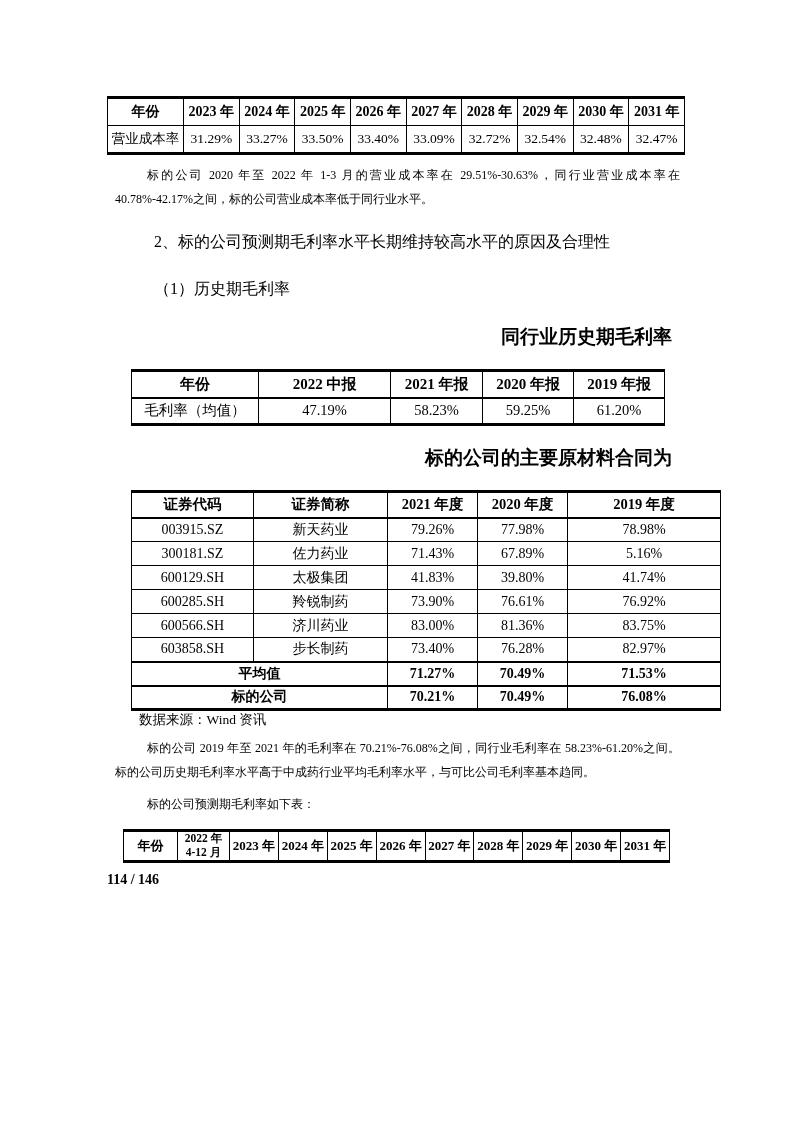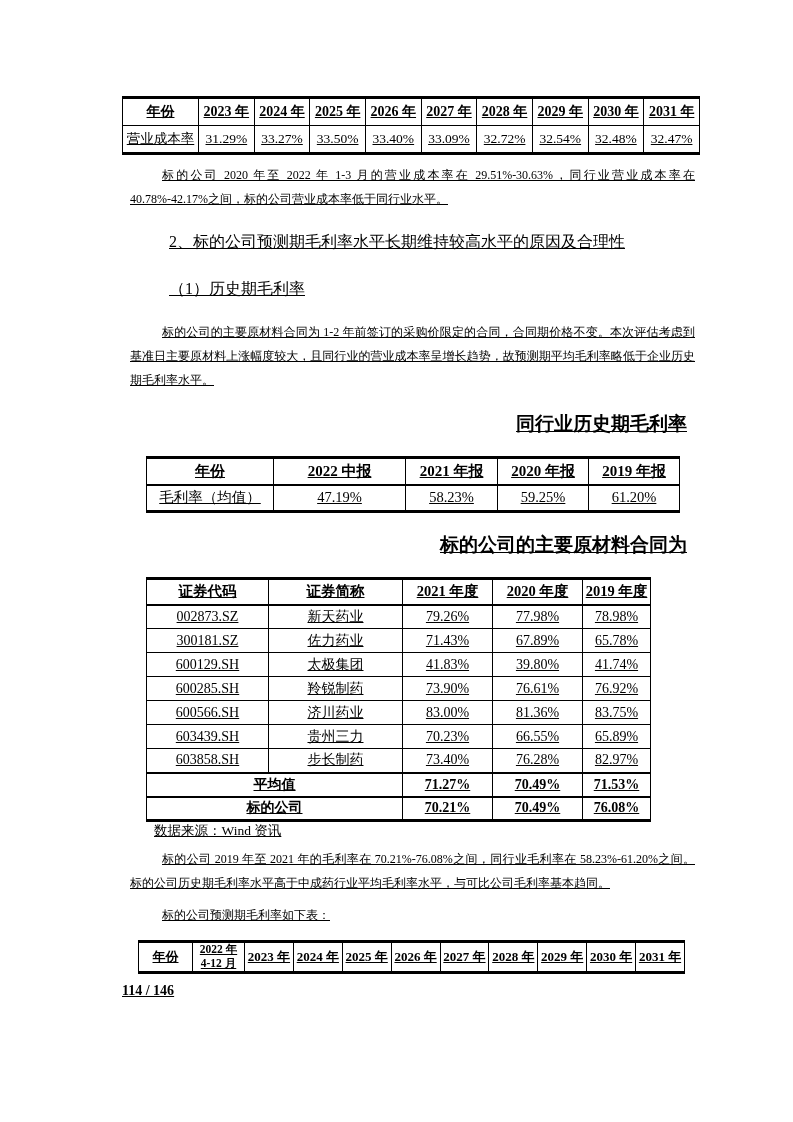--- a/index.html
+++ b/index.html
@@ -2,21 +2,21 @@
 <html><head>
 <meta charset="utf-8">
 <style>
   html,body { margin:0; padding:0; background:#ffffff; }
   .page {
     position:relative; width:793px; height:1122px; margin:0 auto;
     background:#ffffff; color:#000;
     font-family:"Liberation Serif","DejaVu Serif",serif;
     overflow:hidden;
   }
-  .content { position:absolute; left:122px; top:96px; width:581px;text-decoration:underline; }
+  .content { position:absolute; left:107px; top:96px; width:581px; }
 
   p.body-par {
     margin:8px; font-size:12px; line-height:24px;
     text-align:justify; text-indent:32px;
   }
   .heading { margin:15px; font-size:16px; line-height:32px; text-indent:32px; font-weight:normal; }
   .table-title { margin:16px; font-size:19px; line-height:32px; font-weight:bold; text-align:right; }
 
   table.doc-table {
     border-collapse:collapse; table-layout:fixed;
@@ -32,21 +32,21 @@
   .t1 tr { height:28px; }
   .t1 th { font-size:14px; }
   .t1 td { font-size:13.5px; }
 
   table.t2 { width:534px; margin-left:24px; margin-top:5px; }
   .t2 tr { height:27px; }
   .t2 th { font-size:15px; }
   .t2 td { font-size:14.5px; }
   .t2 thead th { border-bottom:2px solid #000; }
 
-  table.t3 { width:505px; margin-left:24px; }
+  table.t3 { width:590px; margin-left:24px; }
   .t3 thead tr { height:26px; }
   .t3 tbody tr { height:24px; }
   .t3 th { font-size:14.5px; }
   .t3 td { font-size:14px; }
   .t3 thead th { border-bottom:2px solid #000; }
   .t3 tr.row-summary td { border-top:2px solid #000; font-weight:bold; }
 
   table.t4 { width:547px; margin-left:16px; margin-top:13px; }
   .t4 tr { height:28px; }
   .t4 th { font-size:13px; }
@@ -104,21 +104,20 @@
           <td>32.47%</td>
         </tr>
       </tbody>
     </table>
 
     <p class="body-par">标的公司 2020 年至 2022 年 1-3 月的营业成本率在 29.51%-30.63%，同行业营业成本率在 40.78%-42.17%之间，标的公司营业成本率低于同行业水平。</p>
 
     <p class="heading">2、标的公司预测期毛利率水平长期维持较高水平的原因及合理性</p>
     <p class="heading">（1）历史期毛利率</p>
 
-    <p class="body-par">标的公司的主要原材料合同为 1-2 年前签订的采购价限定的合同，合同期价格不变。本次评估考虑到基准日主要原材料上涨幅度较大，且同行业的营业成本率呈增长趋势，故预测期平均毛利率略低于企业历史期毛利率水平。</p>
 
     <p class="table-title">同行业历史期毛利率</p>
 
     <table class="doc-table t2">
       <colgroup>
         <col style="width:127px">
           <col style="width:132px">
           <col style="width:92px">
           <col style="width:91px">
           <col>
@@ -157,32 +156,32 @@
         <tr>
           <th>证券代码</th>
           <th>证券简称</th>
           <th>2021 年度</th>
           <th>2020 年度</th>
           <th>2019 年度</th>
         </tr>
       </thead>
       <tbody>
         <tr>
-          <td>002873.SZ</td>
+          <td>003915.SZ</td>
           <td>新天药业</td>
           <td>79.26%</td>
           <td>77.98%</td>
           <td>78.98%</td>
         </tr>
         <tr>
           <td>300181.SZ</td>
           <td>佐力药业</td>
           <td>71.43%</td>
           <td>67.89%</td>
-          <td>65.78%</td>
+          <td>5.16%</td>
         </tr>
         <tr>
           <td>600129.SH</td>
           <td>太极集团</td>
           <td>41.83%</td>
           <td>39.80%</td>
           <td>41.74%</td>
         </tr>
         <tr>
           <td>600285.SH</td>
@@ -190,27 +189,20 @@
           <td>73.90%</td>
           <td>76.61%</td>
           <td>76.92%</td>
         </tr>
         <tr>
           <td>600566.SH</td>
           <td>济川药业</td>
           <td>83.00%</td>
           <td>81.36%</td>
           <td>83.75%</td>
-        </tr>
-        <tr>
-          <td>603439.SH</td>
-          <td>贵州三力</td>
-          <td>70.23%</td>
-          <td>66.55%</td>
-          <td>65.89%</td>
         </tr>
         <tr>
           <td>603858.SH</td>
           <td>步长制药</td>
           <td>73.40%</td>
           <td>76.28%</td>
           <td>82.97%</td>
         </tr>
         <tr class="row-summary">
           <td colspan="2">平均值</td>

